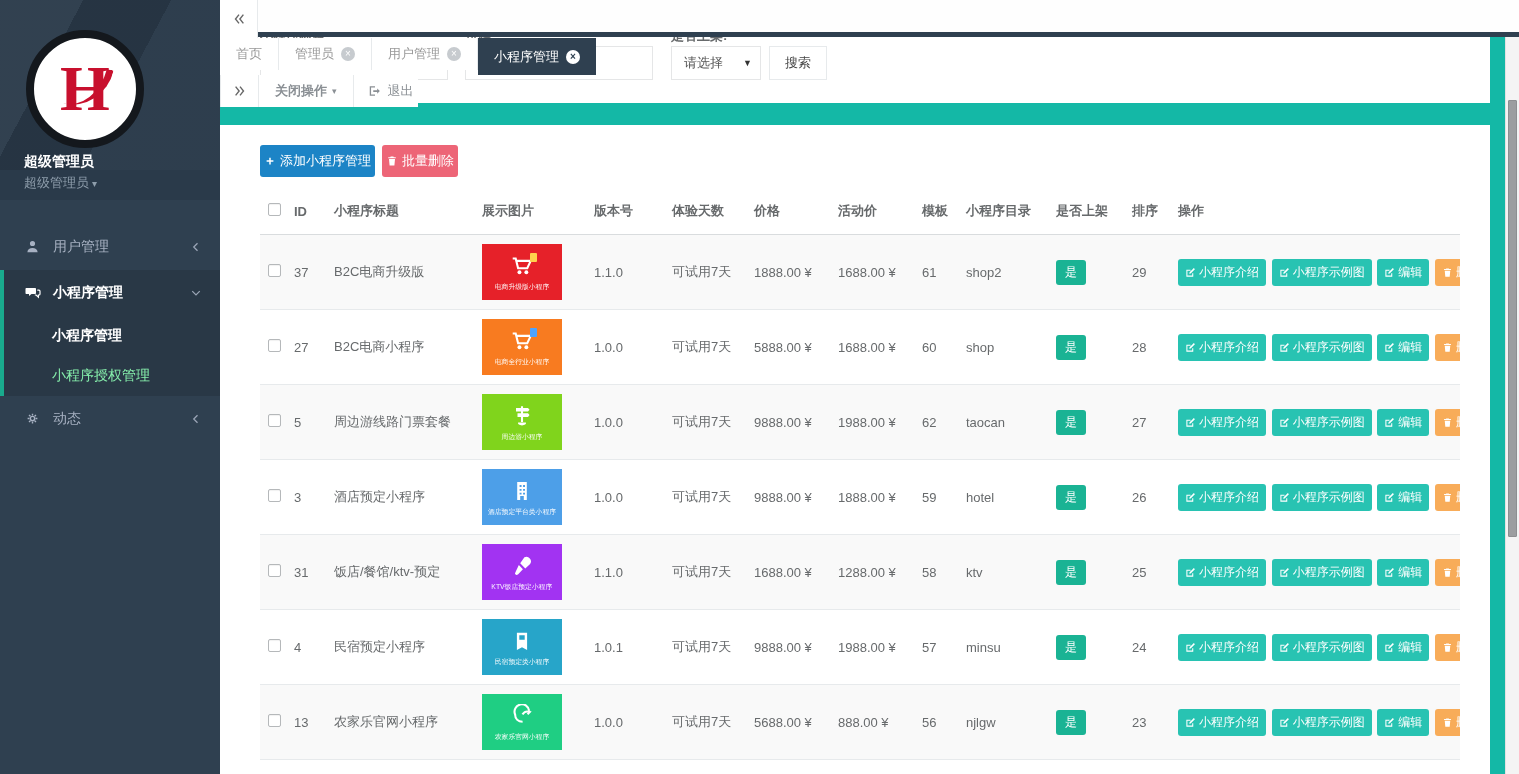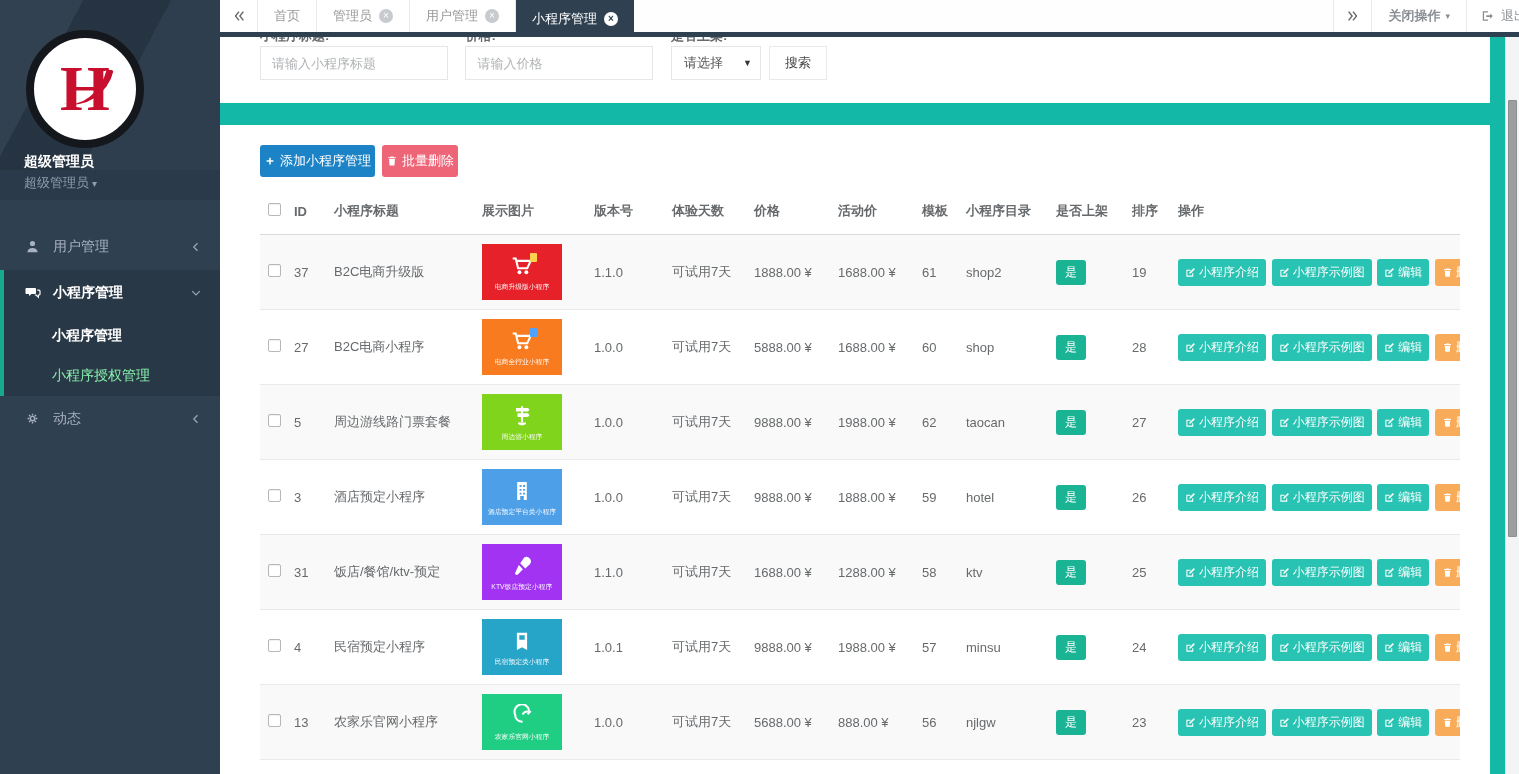--- a/index.html
+++ b/index.html
@@ -45,21 +45,21 @@
   .menu-group.active{background:var(--submenu-bg);border-left:4px solid var(--sidebar-active-bar);}
   .menu-group.active > .menu-item{padding-left:21px;color:#ffffff;font-weight:bold;}
   .menu-group.active > .menu-item .mi-icon{color:#fff;}
   .submenu-item{height:40px;display:flex;align-items:center;padding-left:48px;font-size:14px;
     color:#86efac;cursor:pointer;}
   .submenu-item.active{color:#ffffff;font-weight:bold;}
 
   
   .tabbar{position:absolute;left:220px;right:0;top:0;height:37px;background:#fefefe;z-index:5;}
   .tabbar:after{content:"";position:absolute;left:0;right:0;bottom:0;height:5px;background:var(--tab-active-bg);}
-  .tabbar-inner{position:relative;z-index:2;display:flex;align-items:flex-start;height:37px;}
+  .tabbar-inner{position:relative;z-index:2;display:flex;align-items:flex-start;height:37px;flex-direction:column;}
   .tab-scroll{width:38px;height:32px;display:flex;align-items:center;justify-content:center;color:#666;
     background:#fff;border-right:1px solid var(--border);cursor:pointer;flex:0 0 38px;}
   .tab-scroll.right{border-right:none;border-left:1px solid var(--border);}
   .tabs{display:flex;align-items:flex-start;flex:1;}
   .tab{height:32px;display:flex;align-items:center;gap:7px;padding:0 16px;font-size:13px;color:#999;
     background:#fff;border-right:1px solid var(--border);cursor:pointer;white-space:nowrap;}
   .tab.active{height:37px;background:var(--tab-active-bg);color:#fff;border-right:none;}
   .tab-close{width:14px;height:14px;border-radius:50%;background:#c7cbcf;color:#fff;font-size:10px;
     line-height:14px;text-align:center;cursor:pointer;}
   .tab.active .tab-close{background:#ffffff;color:var(--tab-active-bg);font-weight:bold;}
@@ -355,21 +355,21 @@
          <span class="thumb-cap">电商升级版小程序</span>
        </div>
      </td>
      <td>1.1.0</td>
      <td>可试用7天</td>
      <td>1888.00 ¥</td>
      <td>1688.00 ¥</td>
      <td>61</td>
      <td>shop2</td>
      <td><span class="badge-on">是</span></td>
-     <td>19</td>
+     <td>29</td>
      <td class="c-ops">
        <button class="abtn teal">
                 <span class="mi-icon">
                   <svg viewBox="0 0 16 16" fill="currentColor">
                     <path d="M12.9 1.6l1.5 1.5-6.2 6.2-2.1.6.6-2.1zM2 4h6v1.5H3.5v7h7V9H12v5H2z"></path>
                   </svg>
                 </span>
                 <span>小程序介绍</span>
               </button>
        <button class="abtn teal">

